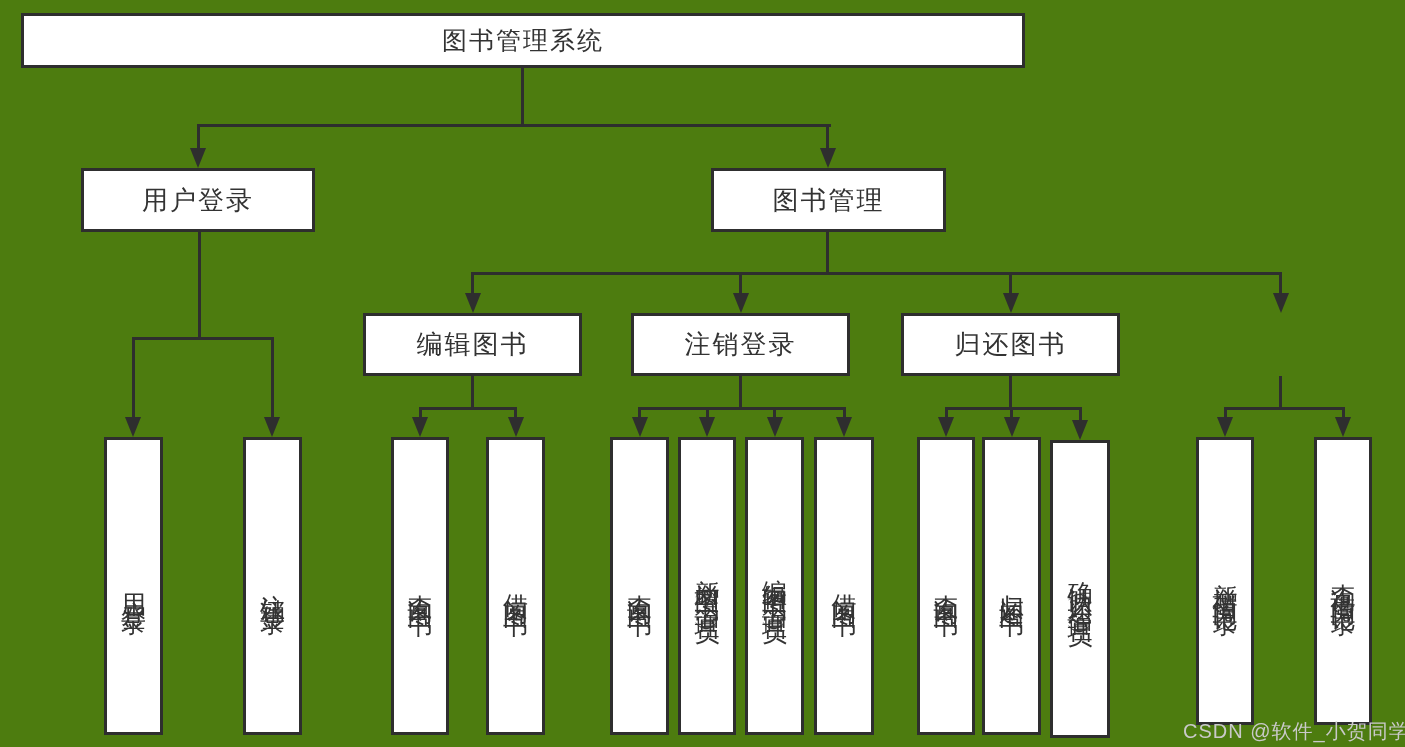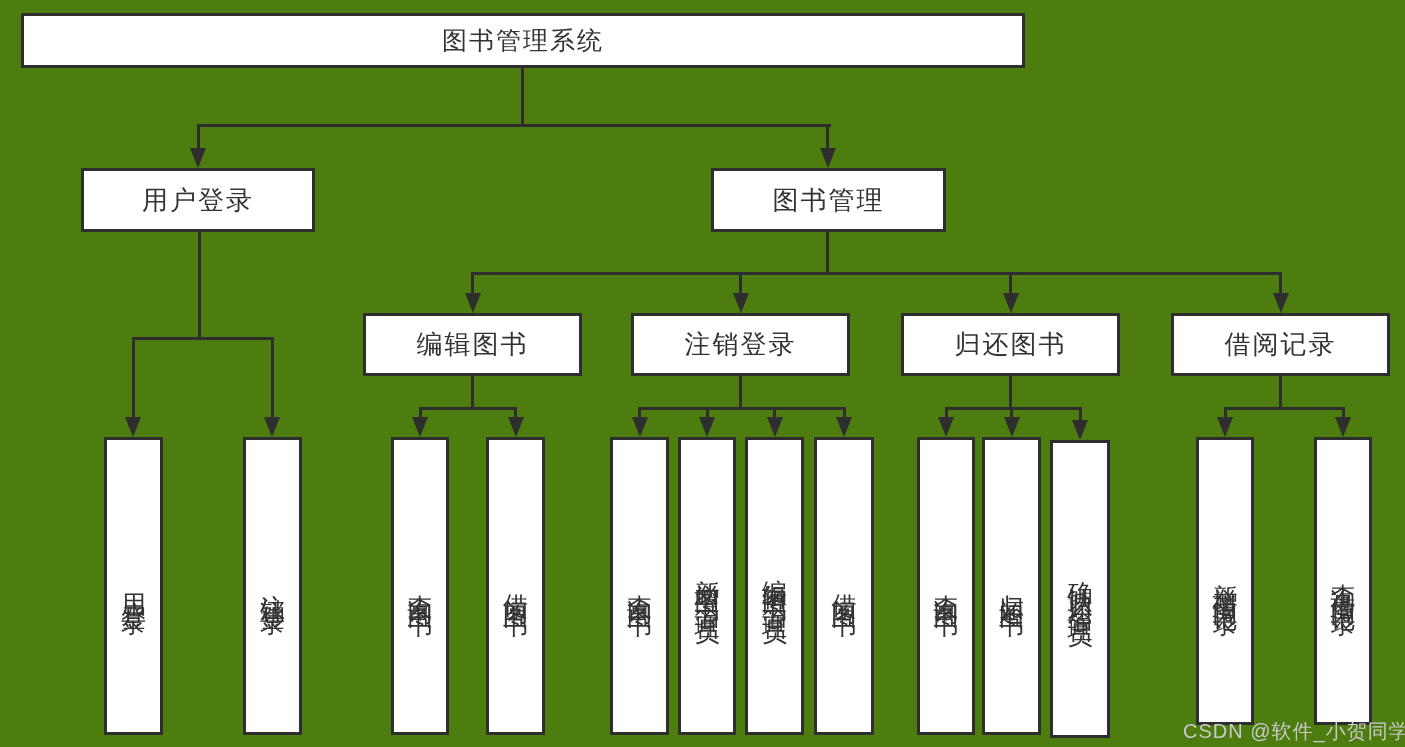--- a/index.html
+++ b/index.html
@@ -110,23 +110,20 @@
 
   <div class="node" style="left:363px; top:313px; width:219px; height:63px;">
     <span class="lbl">编辑图书</span>
   </div>
   <div class="node" style="left:631px; top:313px; width:219px; height:63px;">
     <span class="lbl">注销登录</span>
   </div>
   <div class="node" style="left:901px; top:313px; width:219px; height:63px;">
     <span class="lbl">归还图书</span>
   </div>
-  <div class="node" style="left:1171px; top:313px; width:219px; height:63px;">
-    <span class="lbl">借阅记录</span>
-  </div>
 
   <div class="vl" style="left:471px; top:376px; height:34px;"></div>
   <div class="hl" style="left:419px; top:407px; width:98px;"></div>
   <div class="vl" style="left:419px; top:407px; height:12px;"></div>
   <div class="ah" style="left:412px; top:417px;"></div>
   <div class="vl" style="left:514px; top:407px; height:12px;"></div>
   <div class="ah" style="left:508px; top:417px;"></div>
 
   <div class="vl" style="left:739px; top:376px; height:34px;"></div>
   <div class="hl" style="left:638px; top:407px; width:208px;"></div>

